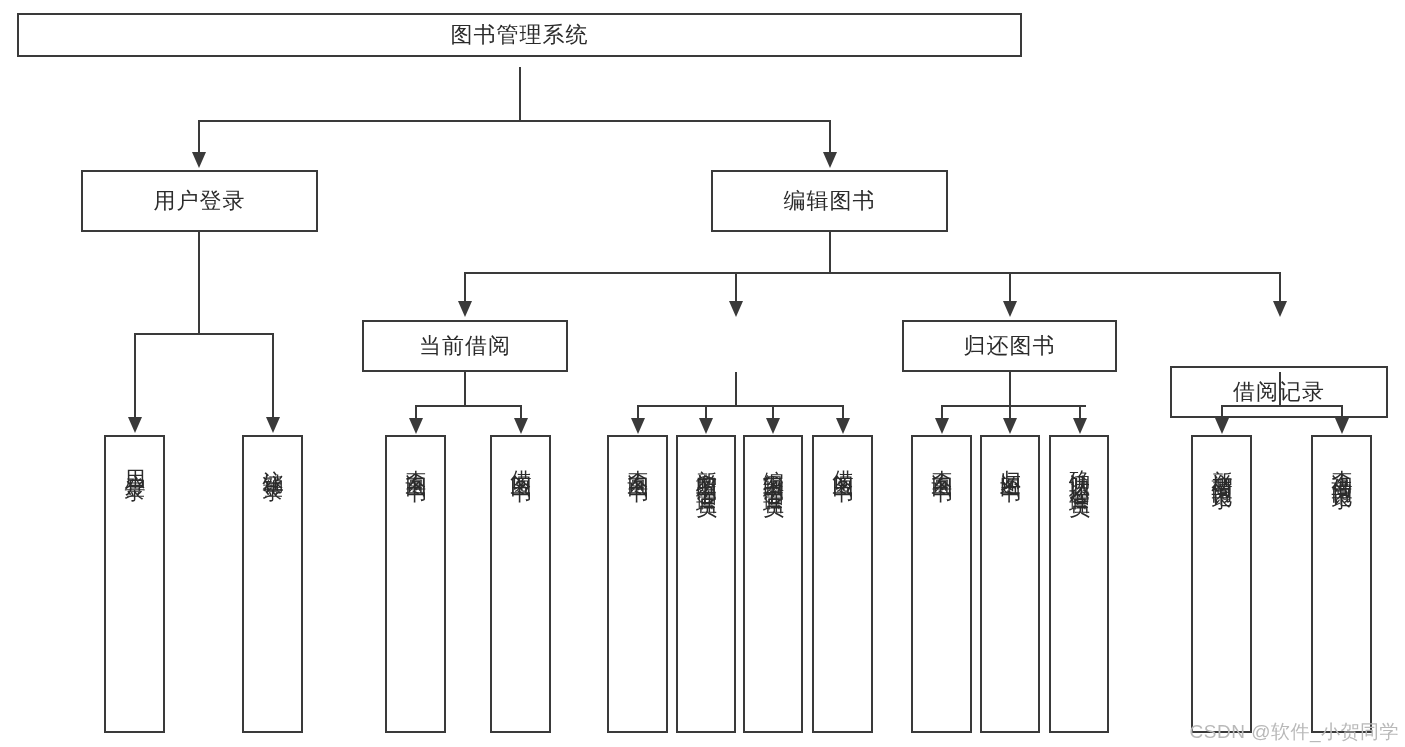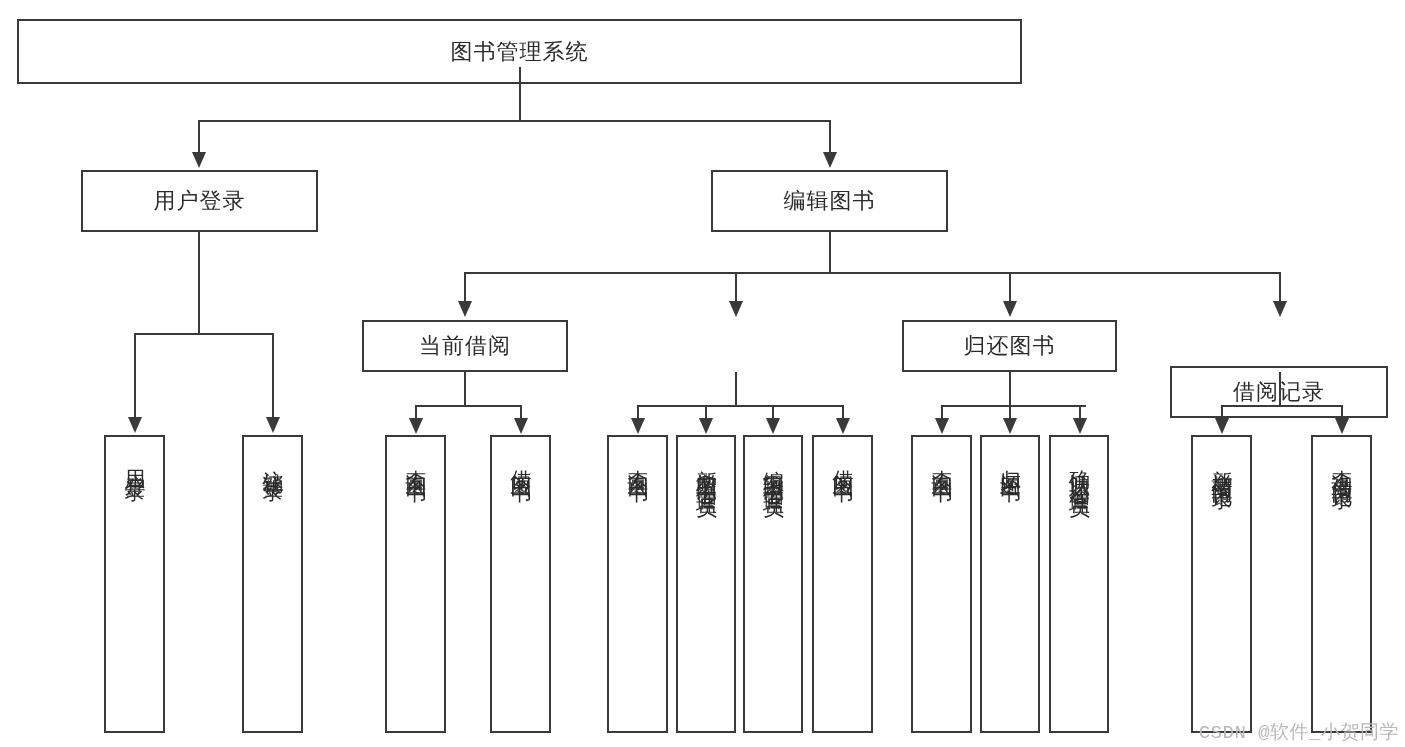--- a/index.html
+++ b/index.html
@@ -76,29 +76,28 @@
   
   #watermark {
     position: absolute;
     right: 6px;
     bottom: 2px;
     font-size: 19px;
     color: #b9b9b9;
     letter-spacing: 0.5px;
     white-space: nowrap;
     pointer-events: none;
-    font-family: Liberation Mono, monospace;
   }
 </style>
 </head>
 <body>
 
 <div id="canvas">
 
-  <div class="node h" style="left:17px; top:19px; width:1005px; height:65px;">
+  <div class="node h" style="left:17px; top:13px; width:1005px; height:44px;">
     <span class="label">图书管理系统</span>
   </div>
 
   <div class="vline" style="left:519px; top:67px; width:2px; height:53px;"></div>
 
   <div class="hline" style="left:198px; top:120px; width:632px; height:2px;"></div>
 
   <div class="vline" style="left:198px; top:120px; height:33px;"></div>
   <div class="arrow" style="left:192px; top:152px;"></div>
   <div class="vline" style="left:829px; top:120px; height:33px;"></div>

